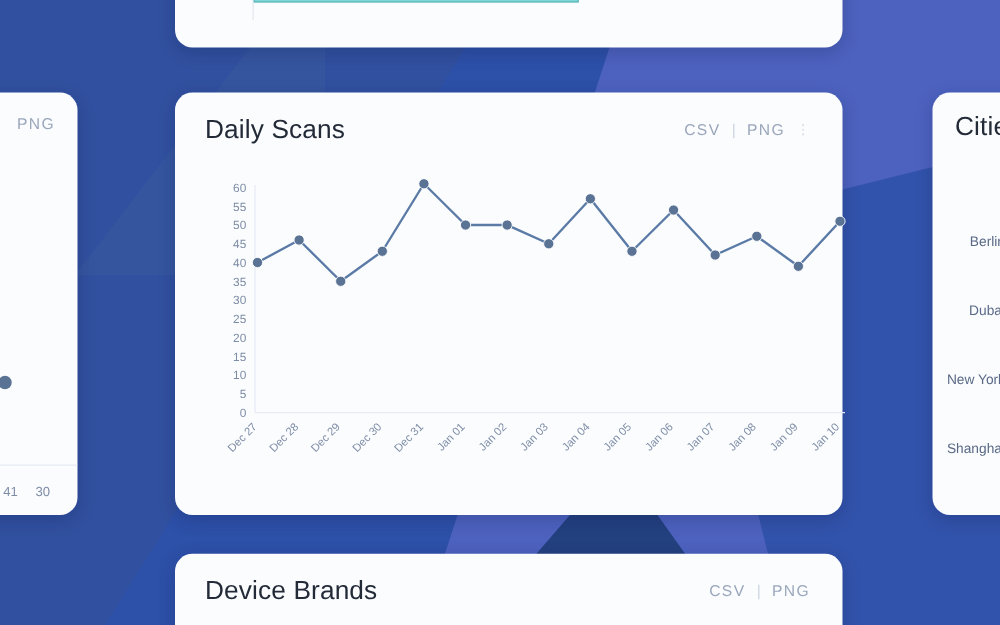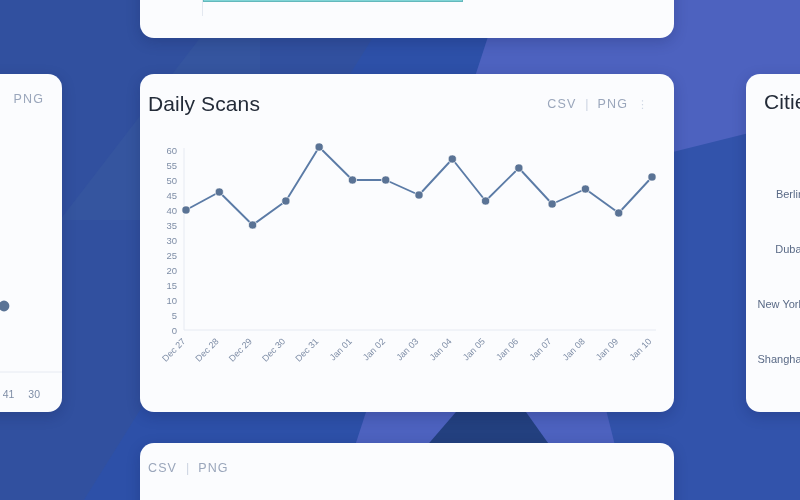--- a/index.html
+++ b/index.html
@@ -71,21 +71,21 @@
     position: absolute;
     background: #fbfcfe;
     border-radius: 14px;
     box-shadow: 0 4px 14px rgba(12, 25, 70, 0.22);
   }
 
   .card-head {
     display: flex;
     align-items: center;
     justify-content: space-between;
-    padding: 18px 24px 0 8px;
+    padding: 18px 24px 0 24px;
   }
   .card-title {
     font-size: 21px;
     color: #232b38;
     letter-spacing: 0.1px;
     font-weight: 400;
     white-space: nowrap;
   }
   .card-actions {
     display: flex;
@@ -114,20 +114,21 @@
     left: 140px;
     top: 74px;
     width: 534px;
     height: 338px;
   }
   .plot-wrap {
     position: relative;
     margin: 26px 0 0 0;
     width: 534px;
     height: 250px;
+    padding-left: 20px;
   }
   .plot-svg { display: block; }
 
   
   #card-left {
     left: -58px;
     top: 74px;
     width: 120px;
     height: 338px;
   }
@@ -337,20 +338,21 @@
           <span class="city-label">New York</span>
         </div>
         <div class="city-row">
           <span class="city-label">Shanghai</span>
         </div>
       </div>
   </div>
 
   <div class="card" id="card-bottom">
     <div class="card-head">
+      <div class="card-title">Device Brands</div>
       <div class="card-actions">
         <span class="act-link">CSV</span>
         <span class="act-sep">|</span>
         <span class="act-link">PNG</span>
       </div>
     </div>
   </div>
 
 </div>
 

